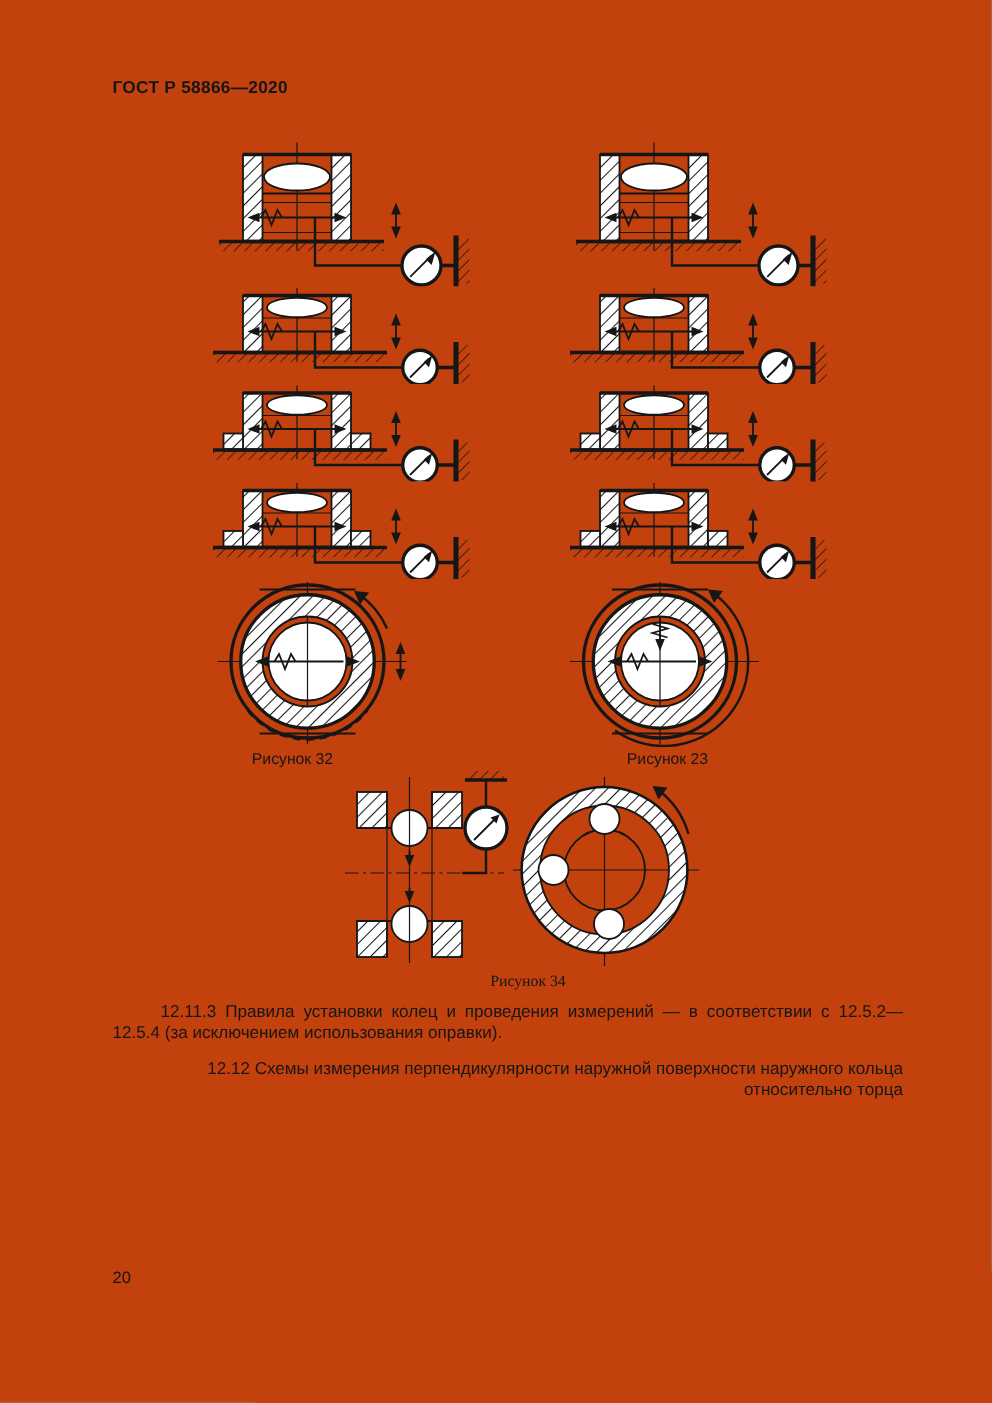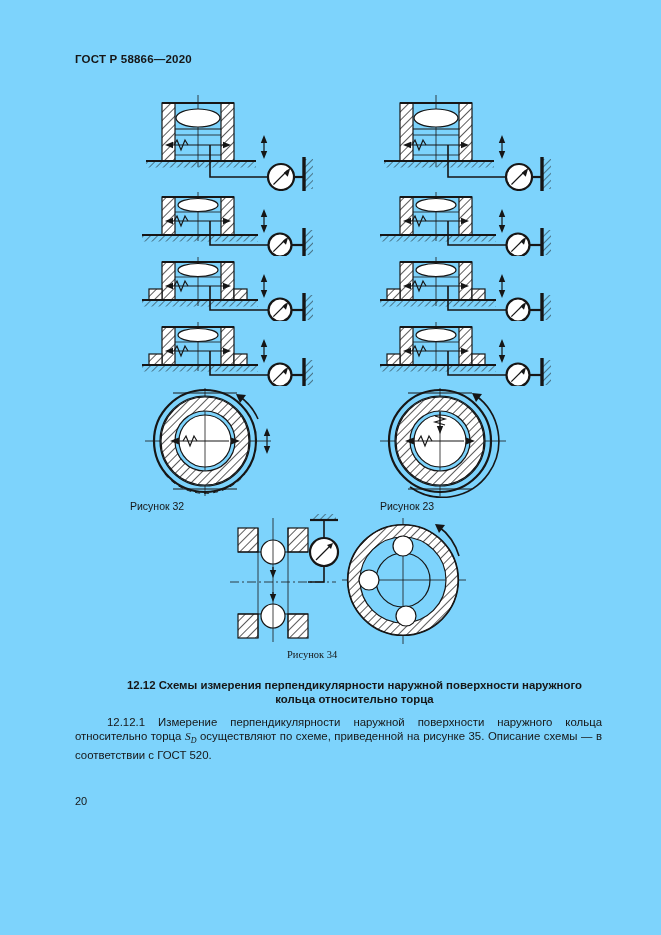--- a/index.html
+++ b/index.html
@@ -1,36 +1,36 @@
 <!DOCTYPE html>
 <html><head>
 <meta charset="utf-8">
 <style>
   html,body{margin:0;padding:0;background:#888;}
   .page{
-    position:relative;width:661px;height:935px;margin:0 auto;background:#7dd3fc;
+    position:relative;width:661px;height:935px;margin:0 auto;background:#c2410c;
     font-family:"Liberation Sans",sans-serif;color:#161616;overflow:hidden;
   }
   .header{position:absolute;left:75px;top:53px;font-size:11.5px;font-weight:bold;letter-spacing:.2px;}
-  .pagenum{position:absolute;left:75px;top:795px;font-size:11px;}
-  .caption{position:absolute;width:130px;text-align:left;font-size:10.5px;}
+  .pagenum{position:absolute;left:75px;top:846px;font-size:11px;}
+  .caption{position:absolute;width:130px;text-align:center;font-size:10.5px;}
   #cap32{left:130px;top:500px;}
   #cap33{left:380px;top:500px;}
   #cap34{left:287px;top:649px;font-family:Liberation Serif, serif;}
   .schemes{position:absolute;top:93px;}
   #fig32-schemes{left:138px;}
   #fig33-schemes{left:376px;}
   .plan{position:absolute;}
   #fig32-plan{left:143px;top:386px;}
   #fig33-plan{left:378px;top:386px;}
   #fig34-section{left:228px;top:512px;}
   #fig34-plan{left:338px;top:516px;}
   .textblock{position:absolute;left:75px;top:668px;width:527px;font-size:11.4px;line-height:14px;text-align:justify;}
   .textblock p{margin:0;text-indent:32px;}
-  .textblock p.head{font-weight:bold;text-indent:0;padding-left:32px;margin:10px 0 9px 0;text-align:center;}
+  .textblock p.head{font-weight:normal;text-indent:0;padding-left:32px;margin:10px 0 9px 0;text-align:right;}
   .sym{font-family:"Liberation Serif",serif;font-style:italic;}
   sub.sym{font-size:8px;}
   svg{display:block;}
   svg line,svg polyline,svg path,svg ellipse,svg circle{stroke:#161616;}
   .thin{stroke-width:.8;fill:none;}
   .s1{stroke-width:1.2;fill:none;}
   .s15{stroke-width:1.6;fill:none;}
   .s2{stroke-width:2.2;fill:none;}
   .s3{stroke-width:3.4;fill:none;}
   .dash{stroke-width:1;fill:none;stroke-dasharray:5 4;}
@@ -423,18 +423,18 @@
       <circle class="ell" cx="31" cy="64" r="10"></circle>
       <circle class="ell" cx="68" cy="100" r="10"></circle>
       <path class="s15" d="M100,10 A57,57 0 0 1 121,40"></path>
       <polygon points="97,8 107,9 101,17"></polygon>
     </svg>
   </div>
 
   <div class="caption" id="cap34">Рисунок 34</div>
 
   <div class="textblock">
+    <p>12.11.3 Правила установки колец и проведения измерений — в соответствии с 12.5.2—12.5.4 (за исключением использования оправки).</p>
     <p class="head">12.12 Схемы измерения перпендикулярности наружной поверхности наружного кольца относительно торца</p>
-    <p><span>12.12.1 Измерение перпендикулярности наружной поверхности наружного кольца относительно торца </span><i class="sym">S</i><sub class="sym">D</sub><span> осуществляют по схеме, приведенной на рисунке 35. Описание схемы — в соответствии с ГОСТ 520.</span></p>
   </div>
 
   <div class="pagenum">20</div>
 </div>
 
 </body></html>

